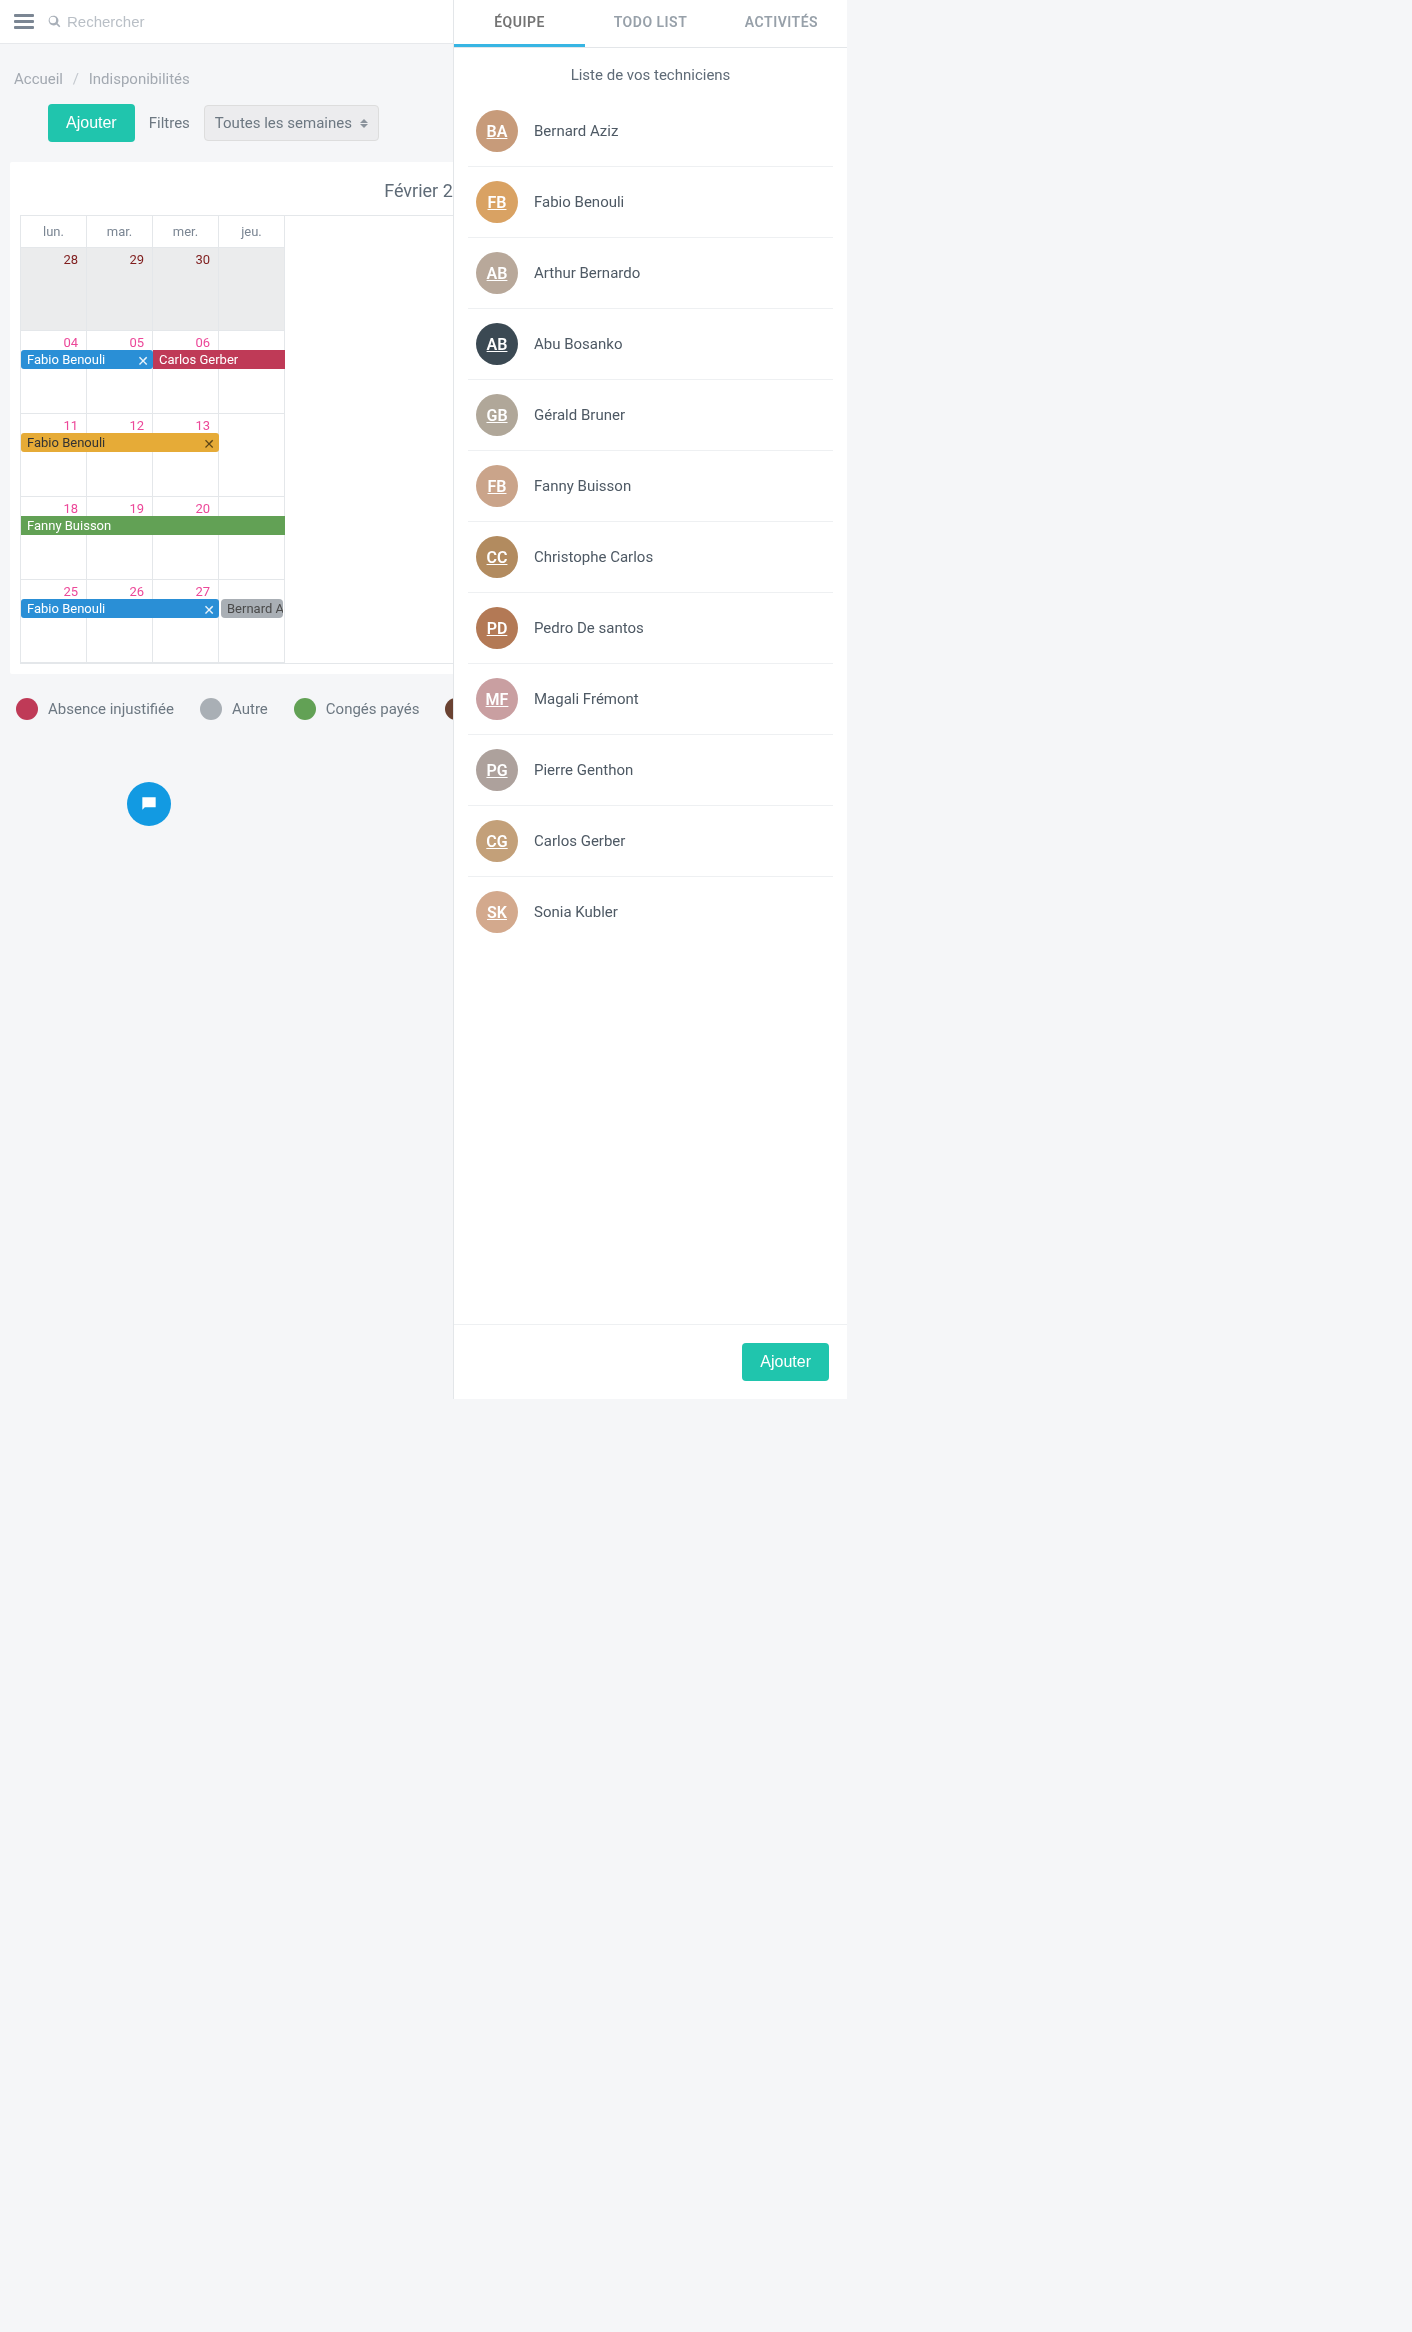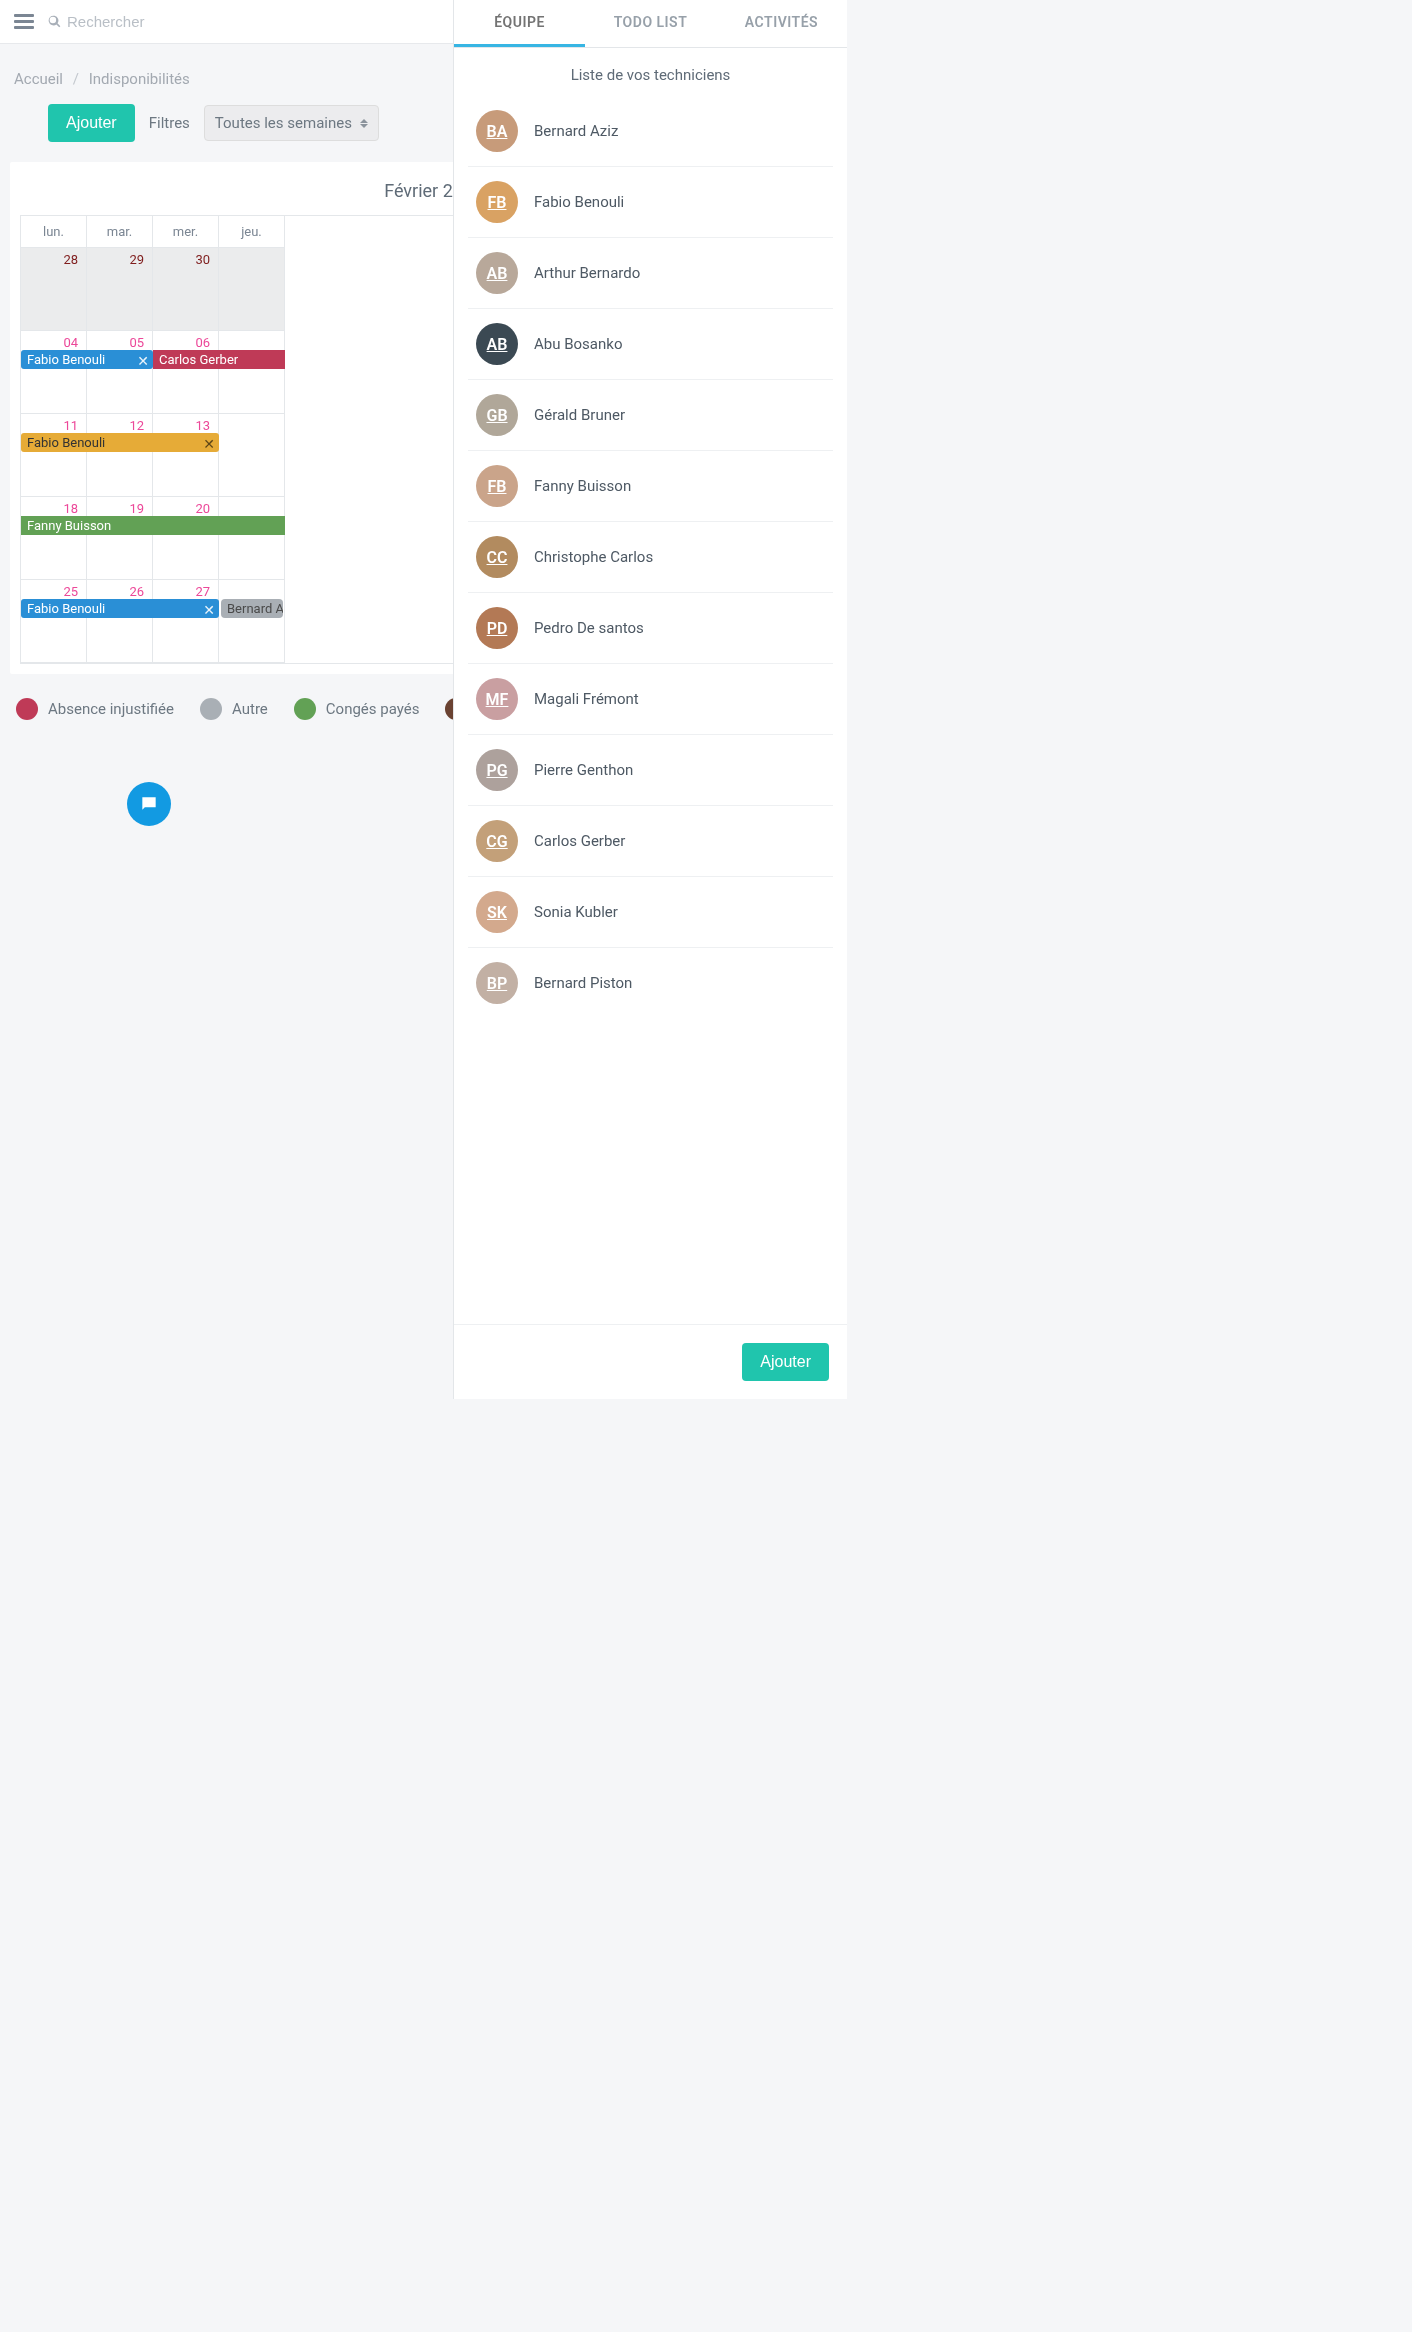--- a/index.html
+++ b/index.html
@@ -352,21 +352,17 @@
         <span class="tech-name">Pierre Genthon</span>
       </div>
       <div class="tech-item">
         <div class="avatar" style="background: rgb(195, 160, 121);">CG</div>
         <span class="tech-name">Carlos Gerber</span>
       </div>
       <div class="tech-item">
         <div class="avatar" style="background: rgb(211, 169, 141);">SK</div>
         <span class="tech-name">Sonia Kubler</span>
       </div>
-      <div class="tech-item">
-        <div class="avatar" style="background: rgb(194, 176, 164);">BP</div>
-        <span class="tech-name">Bernard Piston</span>
-      </div>
     </div>
   <div class="side-footer">
     <button class="btn-primary">Ajouter</button>
   </div>
 </div>
 
 </body></html>

